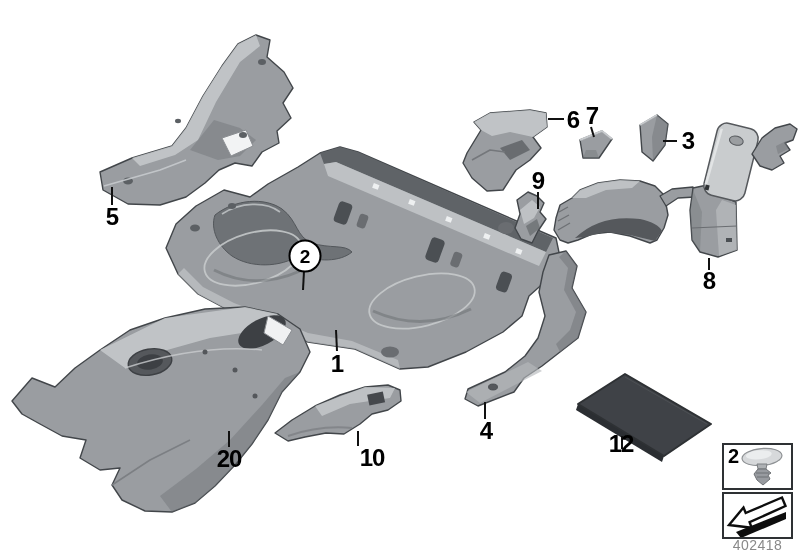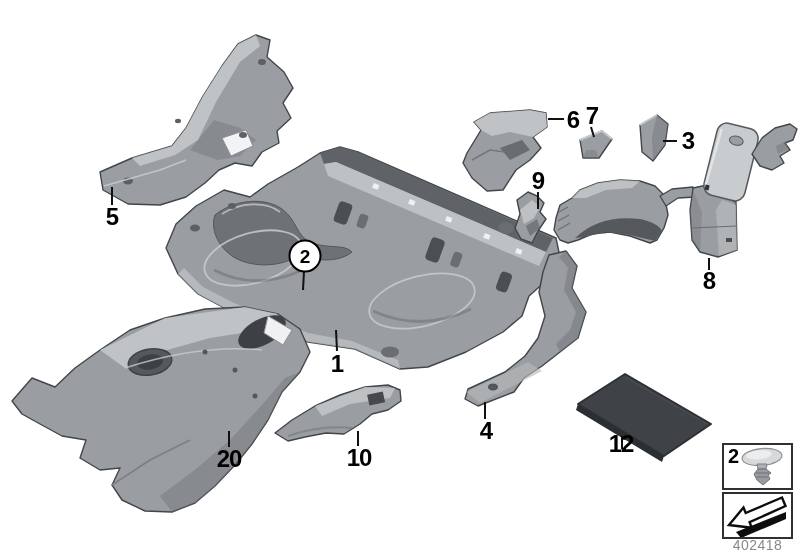--- a/index.html
+++ b/index.html
@@ -189,21 +189,21 @@
 
   <div class="callout" style="left:337px;top:364px">1</div>
   <div class="callout circled" style="left:305px;top:256px">2</div>
   <div class="callout" style="left:688px;top:141px">3</div>
   <div class="callout" style="left:486px;top:431px">4</div>
   <div class="callout" style="left:112px;top:217px">5</div>
   <div class="callout" style="left:573px;top:120px">6</div>
   <div class="callout" style="left:592px;top:116px">7</div>
   <div class="callout" style="left:709px;top:281px">8</div>
   <div class="callout" style="left:538px;top:181px">9</div>
-  <div class="callout" style="left:359px;top:458px">10</div>
+  <div class="callout" style="left:372px;top:458px">10</div>
   <div class="callout" style="left:229px;top:459px">20</div>
   <div class="callout" style="left:621px;top:444px">12</div>
 
   <div class="legend">
     <div class="legend-cell">
       <span class="legend-label">2</span>
       <svg width="67" height="43" viewBox="0 0 67 43">
         <path d="M20 16 Q38 23 56 14" stroke="#9fa2a5" stroke-width="2" fill="none"></path>
         <g transform="rotate(-5 38 12)">
           <ellipse cx="38" cy="12" rx="20" ry="8.5" fill="#d7d9db" stroke="#8f9295" stroke-width="1.2"></ellipse>

